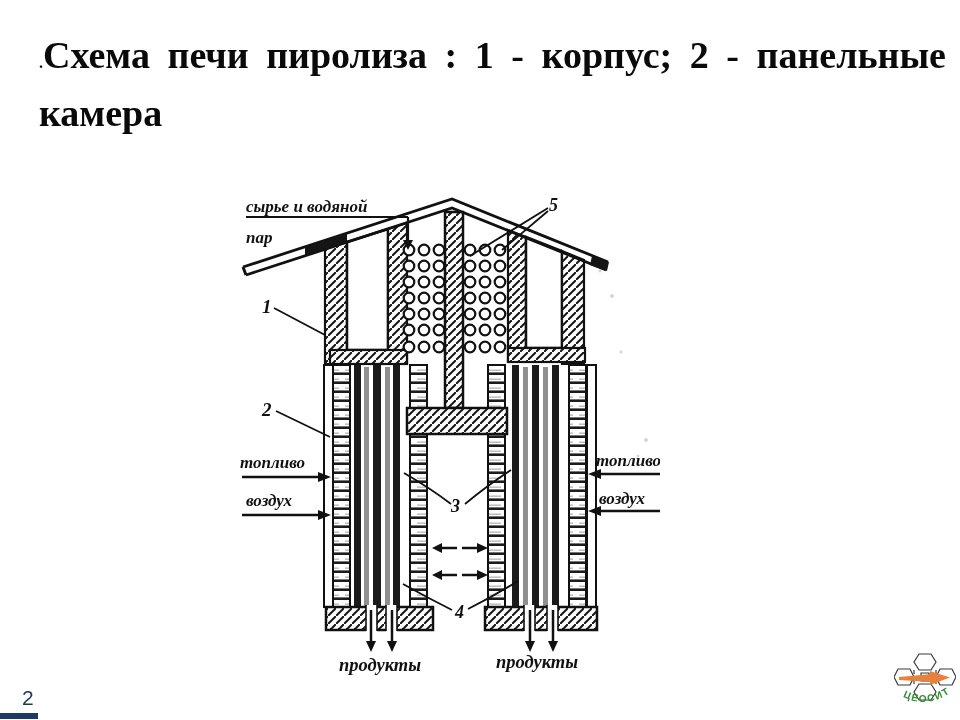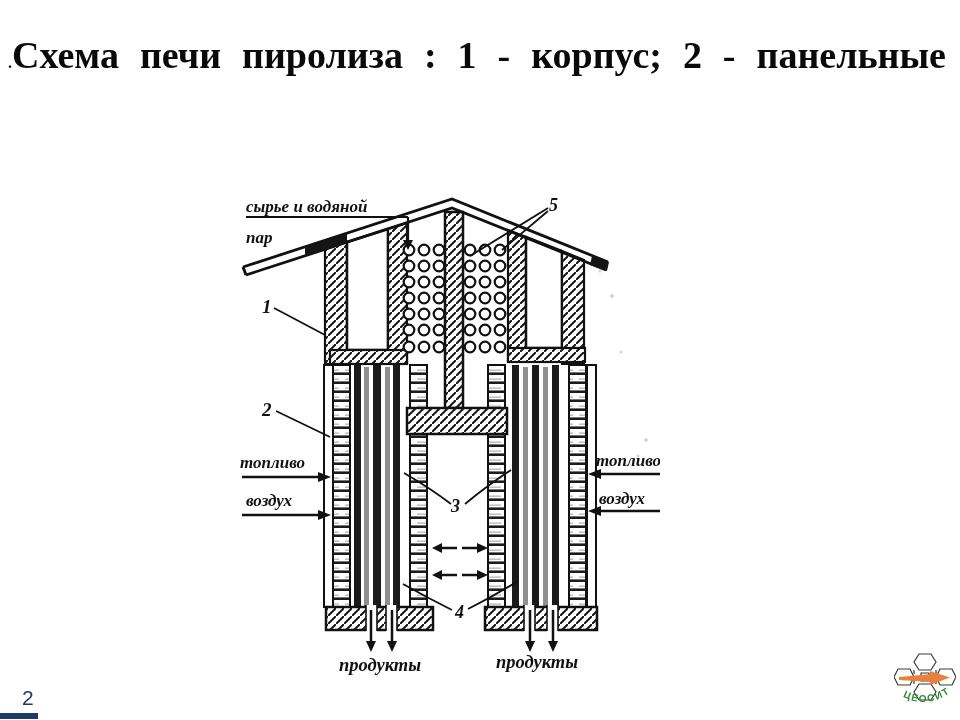--- a/index.html
+++ b/index.html
@@ -1,39 +1,40 @@
 <!DOCTYPE html>
 <html><head>
 <meta charset="utf-8">
 <style>
   html,body{margin:0;padding:0;background:#fff;}
   .slide{position:relative;width:960px;height:720px;background:#fff;overflow:hidden;
          font-family:"Liberation Serif",serif;}
   
   .title{position:absolute;left:8px;top:30px;width:938px;color:#0a0a0a;}
-  .t-line{font-weight:bold;font-size:38px;line-height:50px;white-space:nowrap;}
+  .t-line{font-weight:bold;font-size:38px;line-height:50px;white-space:nowrap;margin-left:31px;}
   .t-line.justify{text-align:justify;text-align-last:justify;}
   .t-line.last{text-align:left;}
   .lead-dot{font-size:16px;font-weight:bold;vertical-align:baseline;}
   
   .diagram{position:absolute;left:228px;top:186px;}
   .dlab{font-family:"Liberation Serif",serif;font-style:italic;font-weight:bold;fill:#111;}
   
   .page-num{position:absolute;left:22px;top:686px;font-family:"Liberation Sans",sans-serif;
             font-size:21px;color:#1F3864;}
   .accent-bar{position:absolute;left:0;top:713px;width:38px;height:6px;background:#1F3864;}
   .logo{position:absolute;left:894px;top:648px;}
 </style>
 </head>
 <body>
 
 <div class="slide">
 
   <div class="title">
     <div class="t-line justify"><span class="lead-dot">.</span><span>Схема печи пиролиза : 1 - корпус; 2 - панельные</span></div>
+    <div class="t-line last">камера</div>
   </div>
 
   <svg class="diagram" width="432" height="500" viewBox="228 186 432 500">
     <defs>
       <pattern id="hatch" width="8" height="8" patternUnits="userSpaceOnUse">
         <rect width="8" height="8" fill="#fff"></rect>
         <path d="M-1,9 L9,-1" stroke="#161616" stroke-width="2"></path>
       </pattern>
       <pattern id="rungs" width="18" height="9" patternUnits="userSpaceOnUse">
         <rect width="18" height="9" fill="#fff"></rect>

